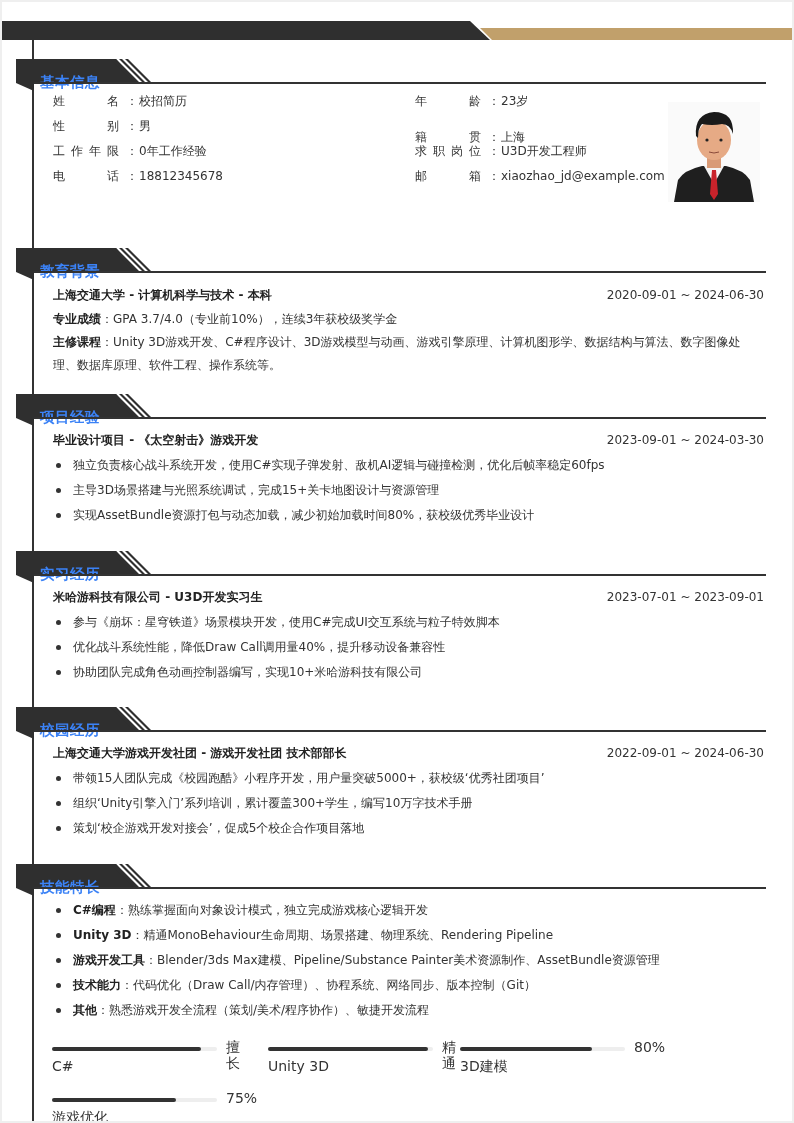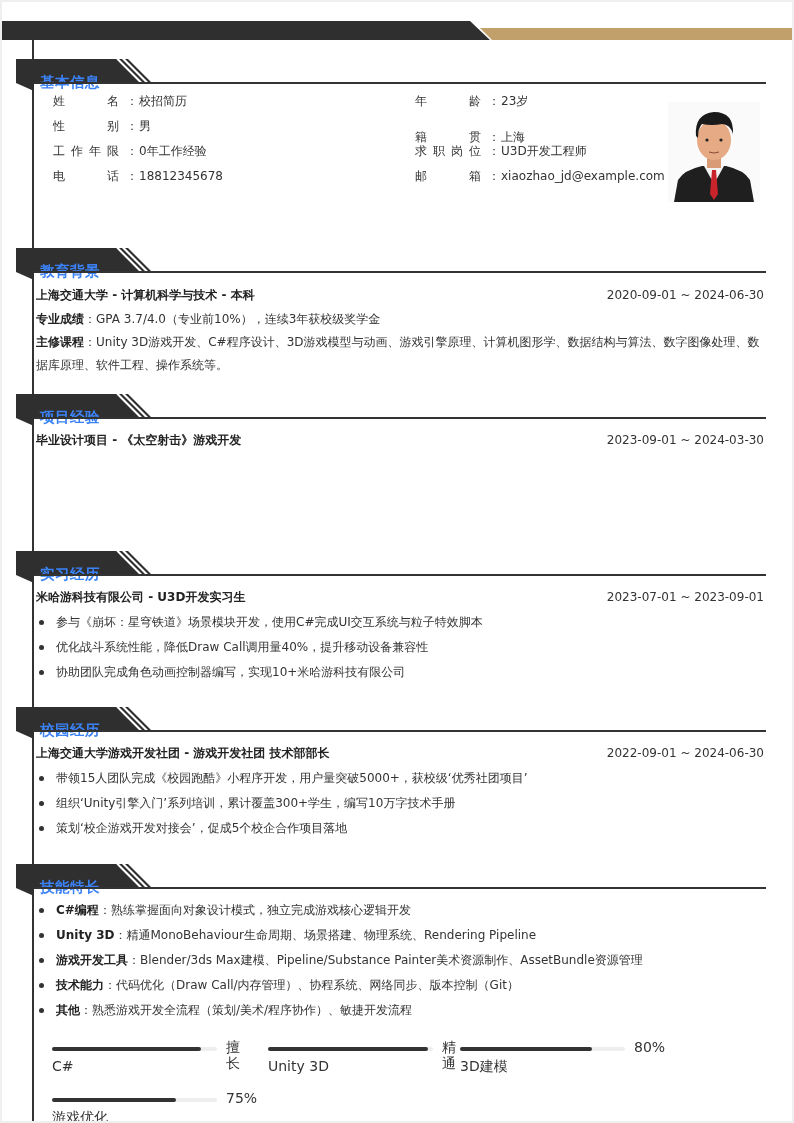--- a/index.html
+++ b/index.html
@@ -43,21 +43,21 @@
   .sec-stripes {
     position: absolute; left: 108px; top: 0; width: 46px; height: 24px;
   }
   .sec-title {
     position: absolute; left: 38px; top: 13px; font-size: 14.5px; font-weight: bold;
     color: #3b82f6; letter-spacing: 0.5px; line-height: 20px;
   }
   .sec-line {
     position: absolute; left: 32px; top: 23px; width: 732px; height: 1.5px; background: #333;
   }
-  .sec-body { position: relative; padding-left: 34px; padding-right: 28px; }
+  .sec-body { position: relative; padding-left: 51px; padding-right: 28px; }
   .row-title {
     display: flex; justify-content: space-between; font-size: 12px; line-height: 25px;
   }
   .row-title .t { font-weight: bold; color: #222; }
   .row-title .d { color: #333; font-weight: normal; }
   .para { font-size: 12px; line-height: 23px; color: #333; }
   .para b { color: #222; }
   ul.bul { margin: 0; padding: 0; list-style: none; }
   ul.bul li {
     position: relative; padding-left: 20px; font-size: 12px; line-height: 25px; color: #333;
@@ -180,20 +180,25 @@
           <polygon points="15,0 18,0 42,24 39,24" fill="#2f2f2f"></polygon>
         </svg>
       <div class="sec-title">项目经验</div>
       <div class="sec-line"></div>
     </div>
     <div class="sec-body" style="padding-top:9px;">
       <div class="row-title">
         <span class="t">毕业设计项目 - 《太空射击》游戏开发</span>
         <span class="d">2023-09-01 ~ 2024-03-30</span>
       </div>
+      <ul class="bul">
+        <li>独立负责核心战斗系统开发，使用C#实现子弹发射、敌机AI逻辑与碰撞检测，优化后帧率稳定60fps</li>
+        <li>主导3D场景搭建与光照系统调试，完成15+关卡地图设计与资源管理</li>
+        <li>实现AssetBundle资源打包与动态加载，减少初始加载时间80%，获校级优秀毕业设计</li>
+      </ul>
     </div>
   </div>
 
   <div class="section" style="top:549px;">
     <div class="sec-head">
       <div class="sec-tab"></div>
       <div class="sec-tab-fold"></div>
       <svg class="sec-stripes" viewBox="0 0 46 24">
           <polygon points="0,0 6,0 30,24 24,24" fill="#2f2f2f"></polygon>
           <polygon points="9,0 12,0 36,24 33,24" fill="#2f2f2f"></polygon>

